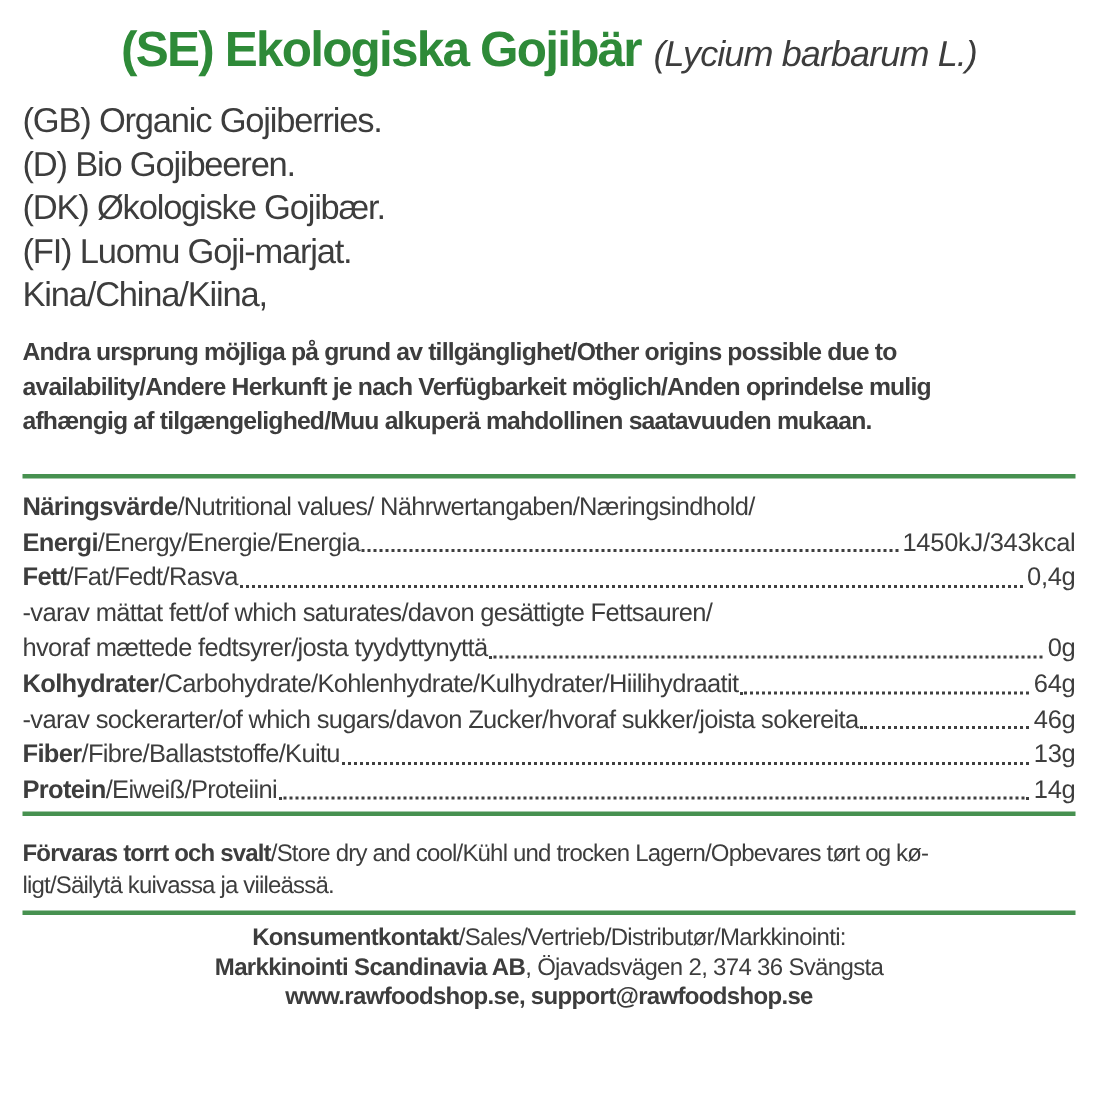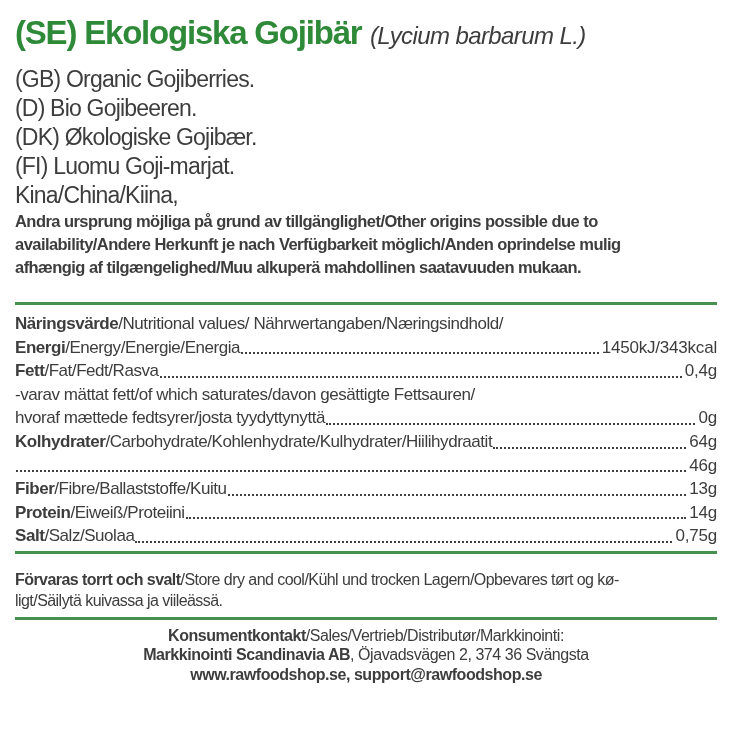--- a/index.html
+++ b/index.html
@@ -6,39 +6,39 @@
   body {
     width: 731px; height: 738px;
     background: #ffffff;
     font-family: "Liberation Sans", sans-serif;
     color: #3d3d3d;
     overflow: hidden;
   }
   .page { padding: 10px 14px 0 15px; }
 
   
-  .title-line { margin: 4px 0 7px 0; line-height: 38px; white-space: nowrap; }
+  .title-line { margin: 4px 0 7px 0; line-height: 38px; white-space: nowrap; text-align: center; }
   .brand-name {
     color: #2e8a38; font-weight: 700; font-size: 33px;
     letter-spacing: -1.2px;
   }
   .latin-name {
     font-size: 24px; font-style: italic; font-weight: 500;
     letter-spacing: -0.6px; color: #3d3d3d; margin-left: 4px;
   }
 
   
   .lang-line {
     font-size: 23px; line-height: 29px; font-weight: 500;
     letter-spacing: -0.8px; white-space: nowrap;
   }
   .b { font-weight: 700; }
 
   
-  .note { }
+  .note { margin-top: 13px; }
   .note div {
     font-size: 16.5px; font-weight: 700; line-height: 23px;
     letter-spacing: -0.55px; white-space: nowrap;
   }
 
   
   .rule { height: 3px; background: #479150; border: none; }
   .rule-1 { margin-top: 23px; }
   .rule-2 { margin-top: 3px; }
   .rule-3 { margin-top: 6px; }
@@ -123,40 +123,35 @@
       <span class="dots"></span>
       <span class="val">0g</span>
     </div>
     <div class="nrow">
       <span class="b">Kolhydrater</span>
         <span>/Carbohydrate/Kohlenhydrate/Kulhydrater/Hiilihydraatit</span>
       <span class="dots"></span>
       <span class="val">64g</span>
     </div>
     <div class="nrow">
+      <span>-varav sockerarter/of which sugars/davon Zucker/hvoraf sukker/joista sokereita</span>
       <span class="dots"></span>
       <span class="val">46g</span>
     </div>
     <div class="nrow">
       <span class="b">Fiber</span>
         <span>/Fibre/Ballaststoffe/Kuitu</span>
       <span class="dots"></span>
       <span class="val">13g</span>
     </div>
     <div class="nrow">
       <span class="b">Protein</span>
         <span>/Eiweiß/Proteiini</span>
       <span class="dots"></span>
       <span class="val">14g</span>
-    </div>
-    <div class="nrow">
-      <span class="b">Salt</span>
-        <span>/Salz/Suolaa</span>
-      <span class="dots"></span>
-      <span class="val">0,75g</span>
     </div>
   </div>
 
   <div class="rule rule-2"></div>
 
   <div class="storage">
     <div>
       <span class="b">Förvaras torrt och svalt</span><span>/Store dry and cool/Kühl und trocken Lagern/Opbevares tørt og kø-</span>
     </div>
     <div>ligt/Säilytä kuivassa ja viileässä.</div>

